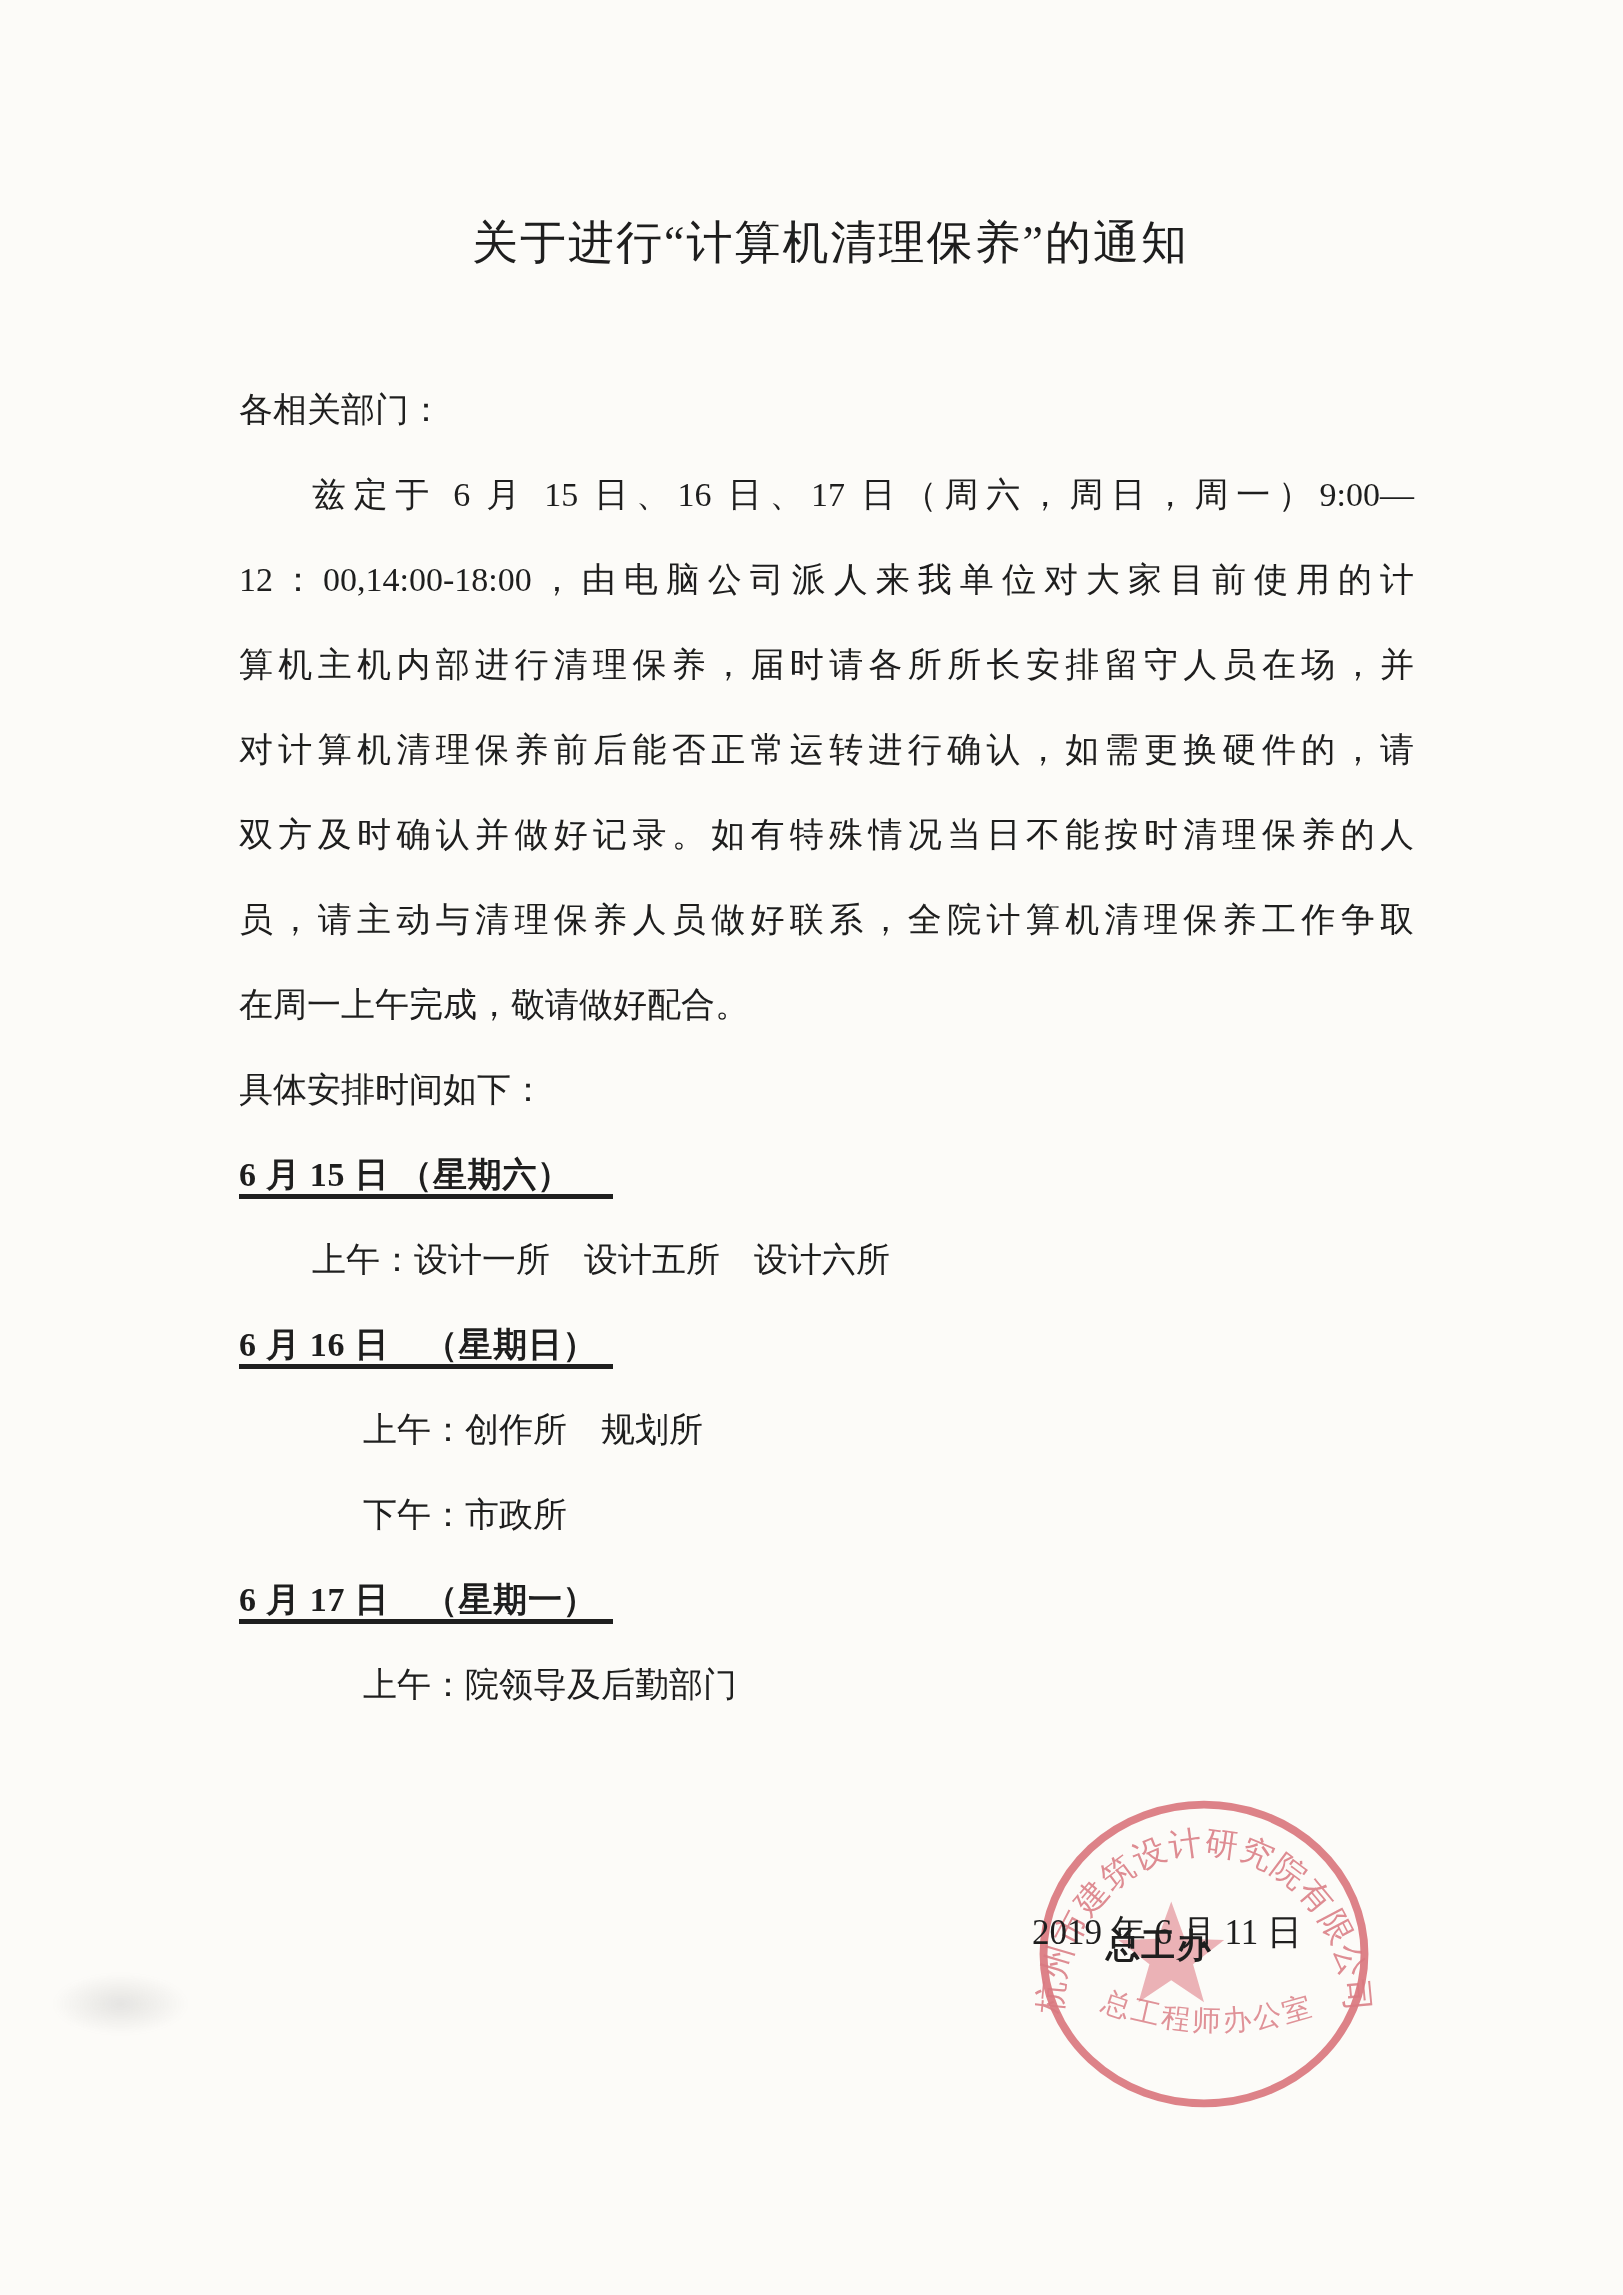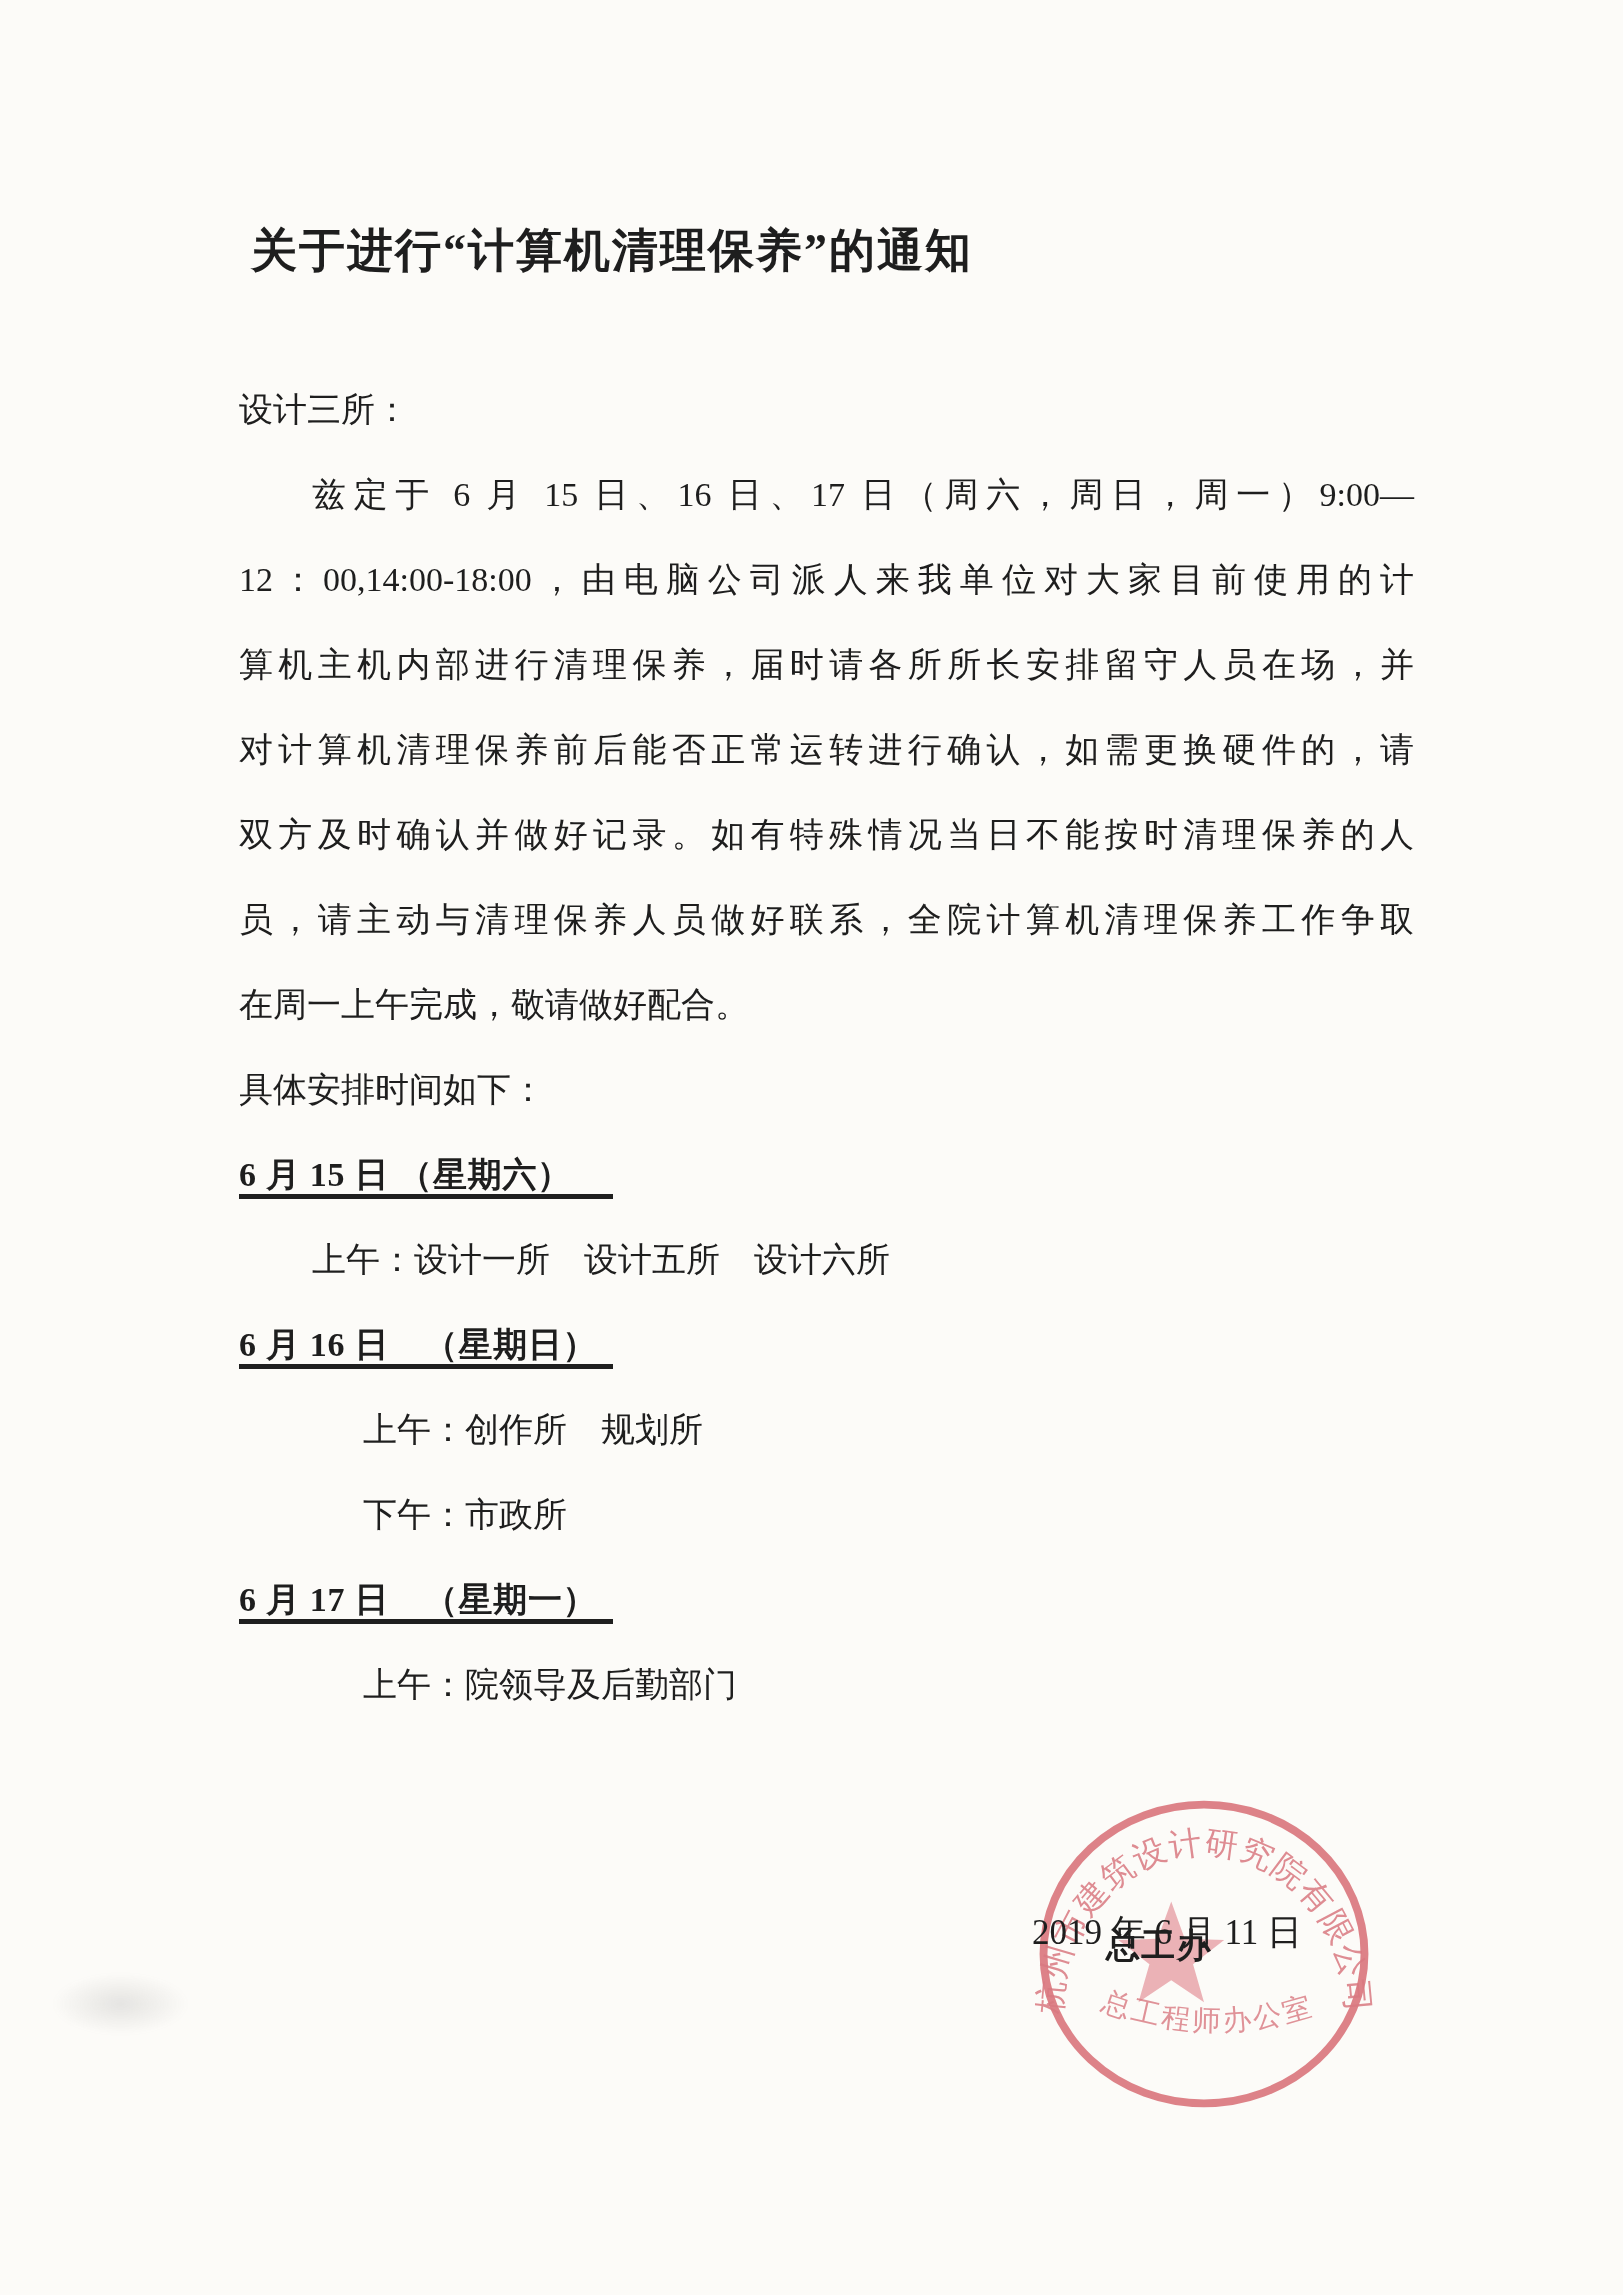--- a/index.html
+++ b/index.html
@@ -8,23 +8,24 @@
     position:relative;
     width:1623px;height:2295px;
     background:#fcfbf8;
     font-family:"Liberation Serif","DejaVu Serif",serif;
     color:#1e1e1e;
     overflow:hidden;
   }
   .title{
     position:absolute;
     left:239px;width:1175px;top:213px;
-    margin:12px;
+    margin:4px;
     font-size:46px;line-height:52px;
-    font-weight:700;
+    font-weight:400;
+    text-align:center;
     letter-spacing:2px;
     z-index:3;
   }
   .content{
     position:absolute;
     left:239px;top:367px;width:1175px;
     font-size:34px;
     z-index:3;
   }
   .line{height:85px;line-height:85px;white-space:nowrap;}
@@ -86,21 +87,21 @@
       <textPath href="#arcTop" startOffset="50%" text-anchor="middle">杭州市建筑设计研究院有限公司</textPath>
     </text>
     <text font-size="44" fill="#d97981" opacity="0.8" letter-spacing="4">
       <textPath href="#arcBottom" startOffset="50%" text-anchor="middle">总工程师办公室</textPath>
     </text>
   </svg>
 
   <h1 class="title">关于进行“计算机清理保养”的通知</h1>
 
   <div class="content">
-    <div class="line">设计三所：</div>
+    <div class="line">各相关部门：</div>
 
     <div class="line just indent-first">兹定于 6 月 15 日、16 日、17 日（周六，周日，周一）9:00—</div>
     <div class="line just">12：00,14:00-18:00，由电脑公司派人来我单位对大家目前使用的计</div>
     <div class="line just">算机主机内部进行清理保养，届时请各所所长安排留守人员在场，并</div>
     <div class="line just">对计算机清理保养前后能否正常运转进行确认，如需更换硬件的，请</div>
     <div class="line just">双方及时确认并做好记录。如有特殊情况当日不能按时清理保养的人</div>
     <div class="line just">员，请主动与清理保养人员做好联系，全院计算机清理保养工作争取</div>
     <div class="line">在周一上午完成，敬请做好配合。</div>
 
     <div class="line">具体安排时间如下：</div>

